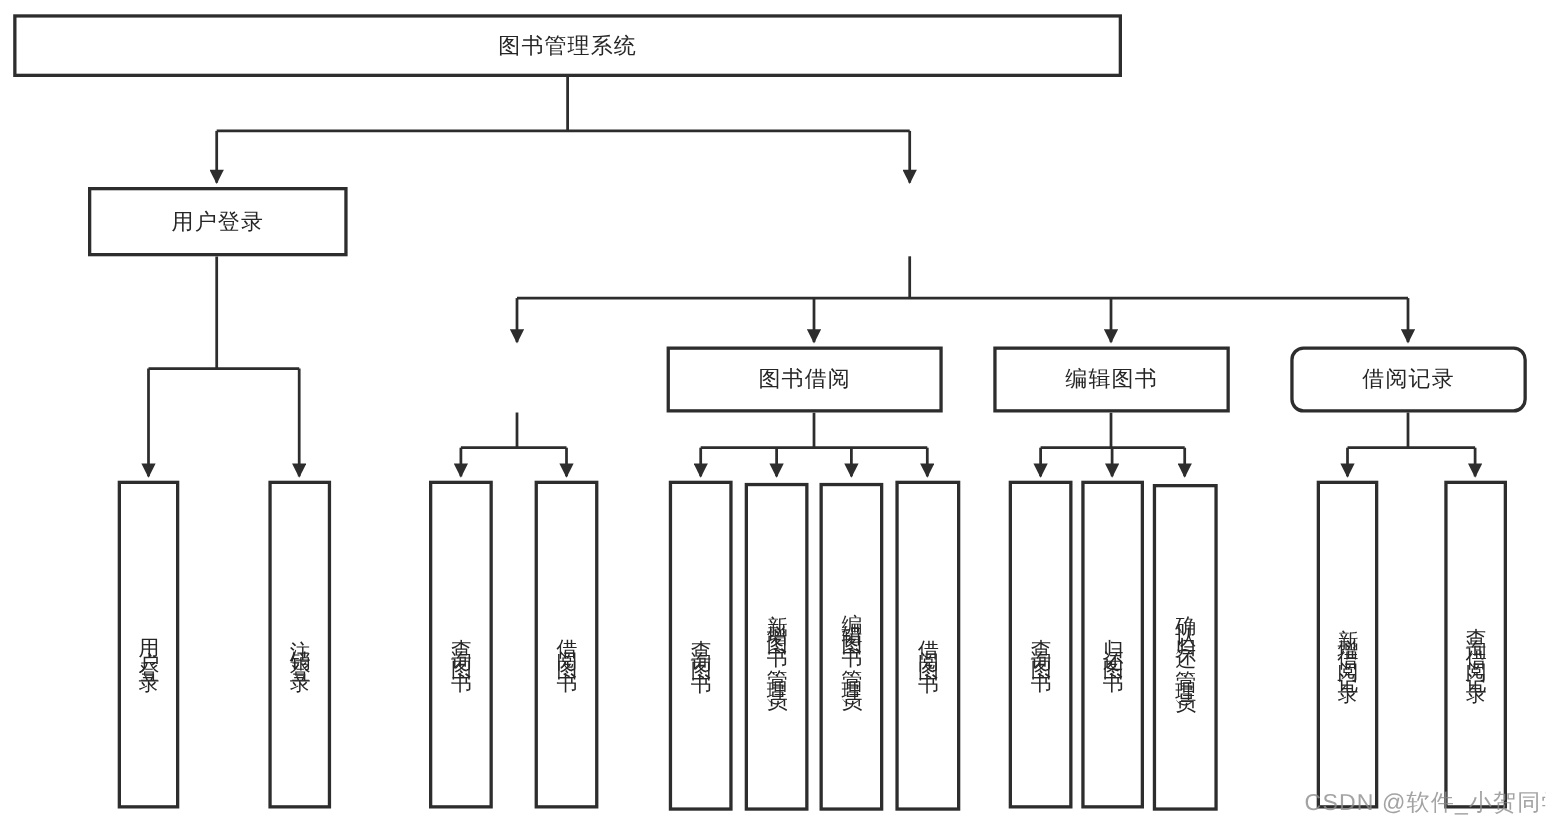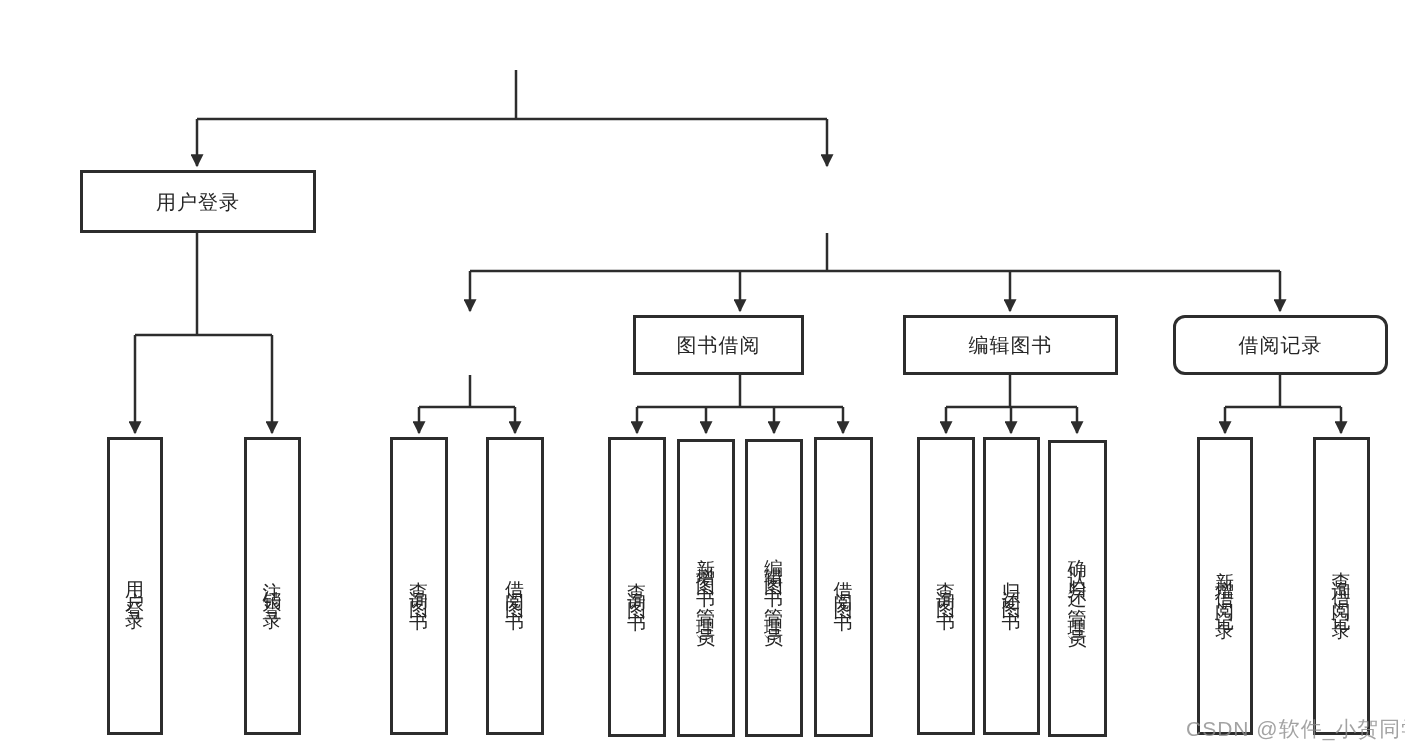--- a/index.html
+++ b/index.html
@@ -106,24 +106,25 @@
       <path d="M1011,407 V433" marker-end="url(#arrow)"></path>
       <path d="M1077,407 V433" marker-end="url(#arrow)"></path>
 
       <path d="M1280,375 V407"></path>
       <path d="M1225,407 H1341"></path>
       <path d="M1225,407 V433" marker-end="url(#arrow)"></path>
       <path d="M1341,407 V433" marker-end="url(#arrow)"></path>
     </g>
   </svg>
 
+  <div class="node h" style="left:12px; top:13px; width:1008px; height:57px;">图书管理系统</div>
 
   <div class="node h" style="left:80px; top:170px; width:236px; height:63px;">用户登录</div>
 
-  <div class="node h" style="left:633px; top:315px; width:171px; height:60px;">图书借阅</div>
+  <div class="node h" style="left:606px; top:315px; width:251px; height:60px;">图书借阅</div>
   <div class="node h" style="left:903px; top:315px; width:215px; height:60px;">编辑图书</div>
   <div class="node h" style="left:1173px; top:315px; width:215px; height:60px;border-radius:12px;">借阅记录</div>
 
   <div class="node v" style="left:107px; top:437px; width:56px; height:298px;">用户登录</div>
   <div class="node v" style="left:244px; top:437px; width:57px; height:298px;">注销登录</div>
 
   <div class="node v" style="left:390px; top:437px; width:58px; height:298px;">查询图书</div>
   <div class="node v" style="left:486px; top:437px; width:58px; height:298px;">借阅图书</div>
 
   <div class="node v" style="left:608px; top:437px; width:58px; height:300px;">查询图书</div>

